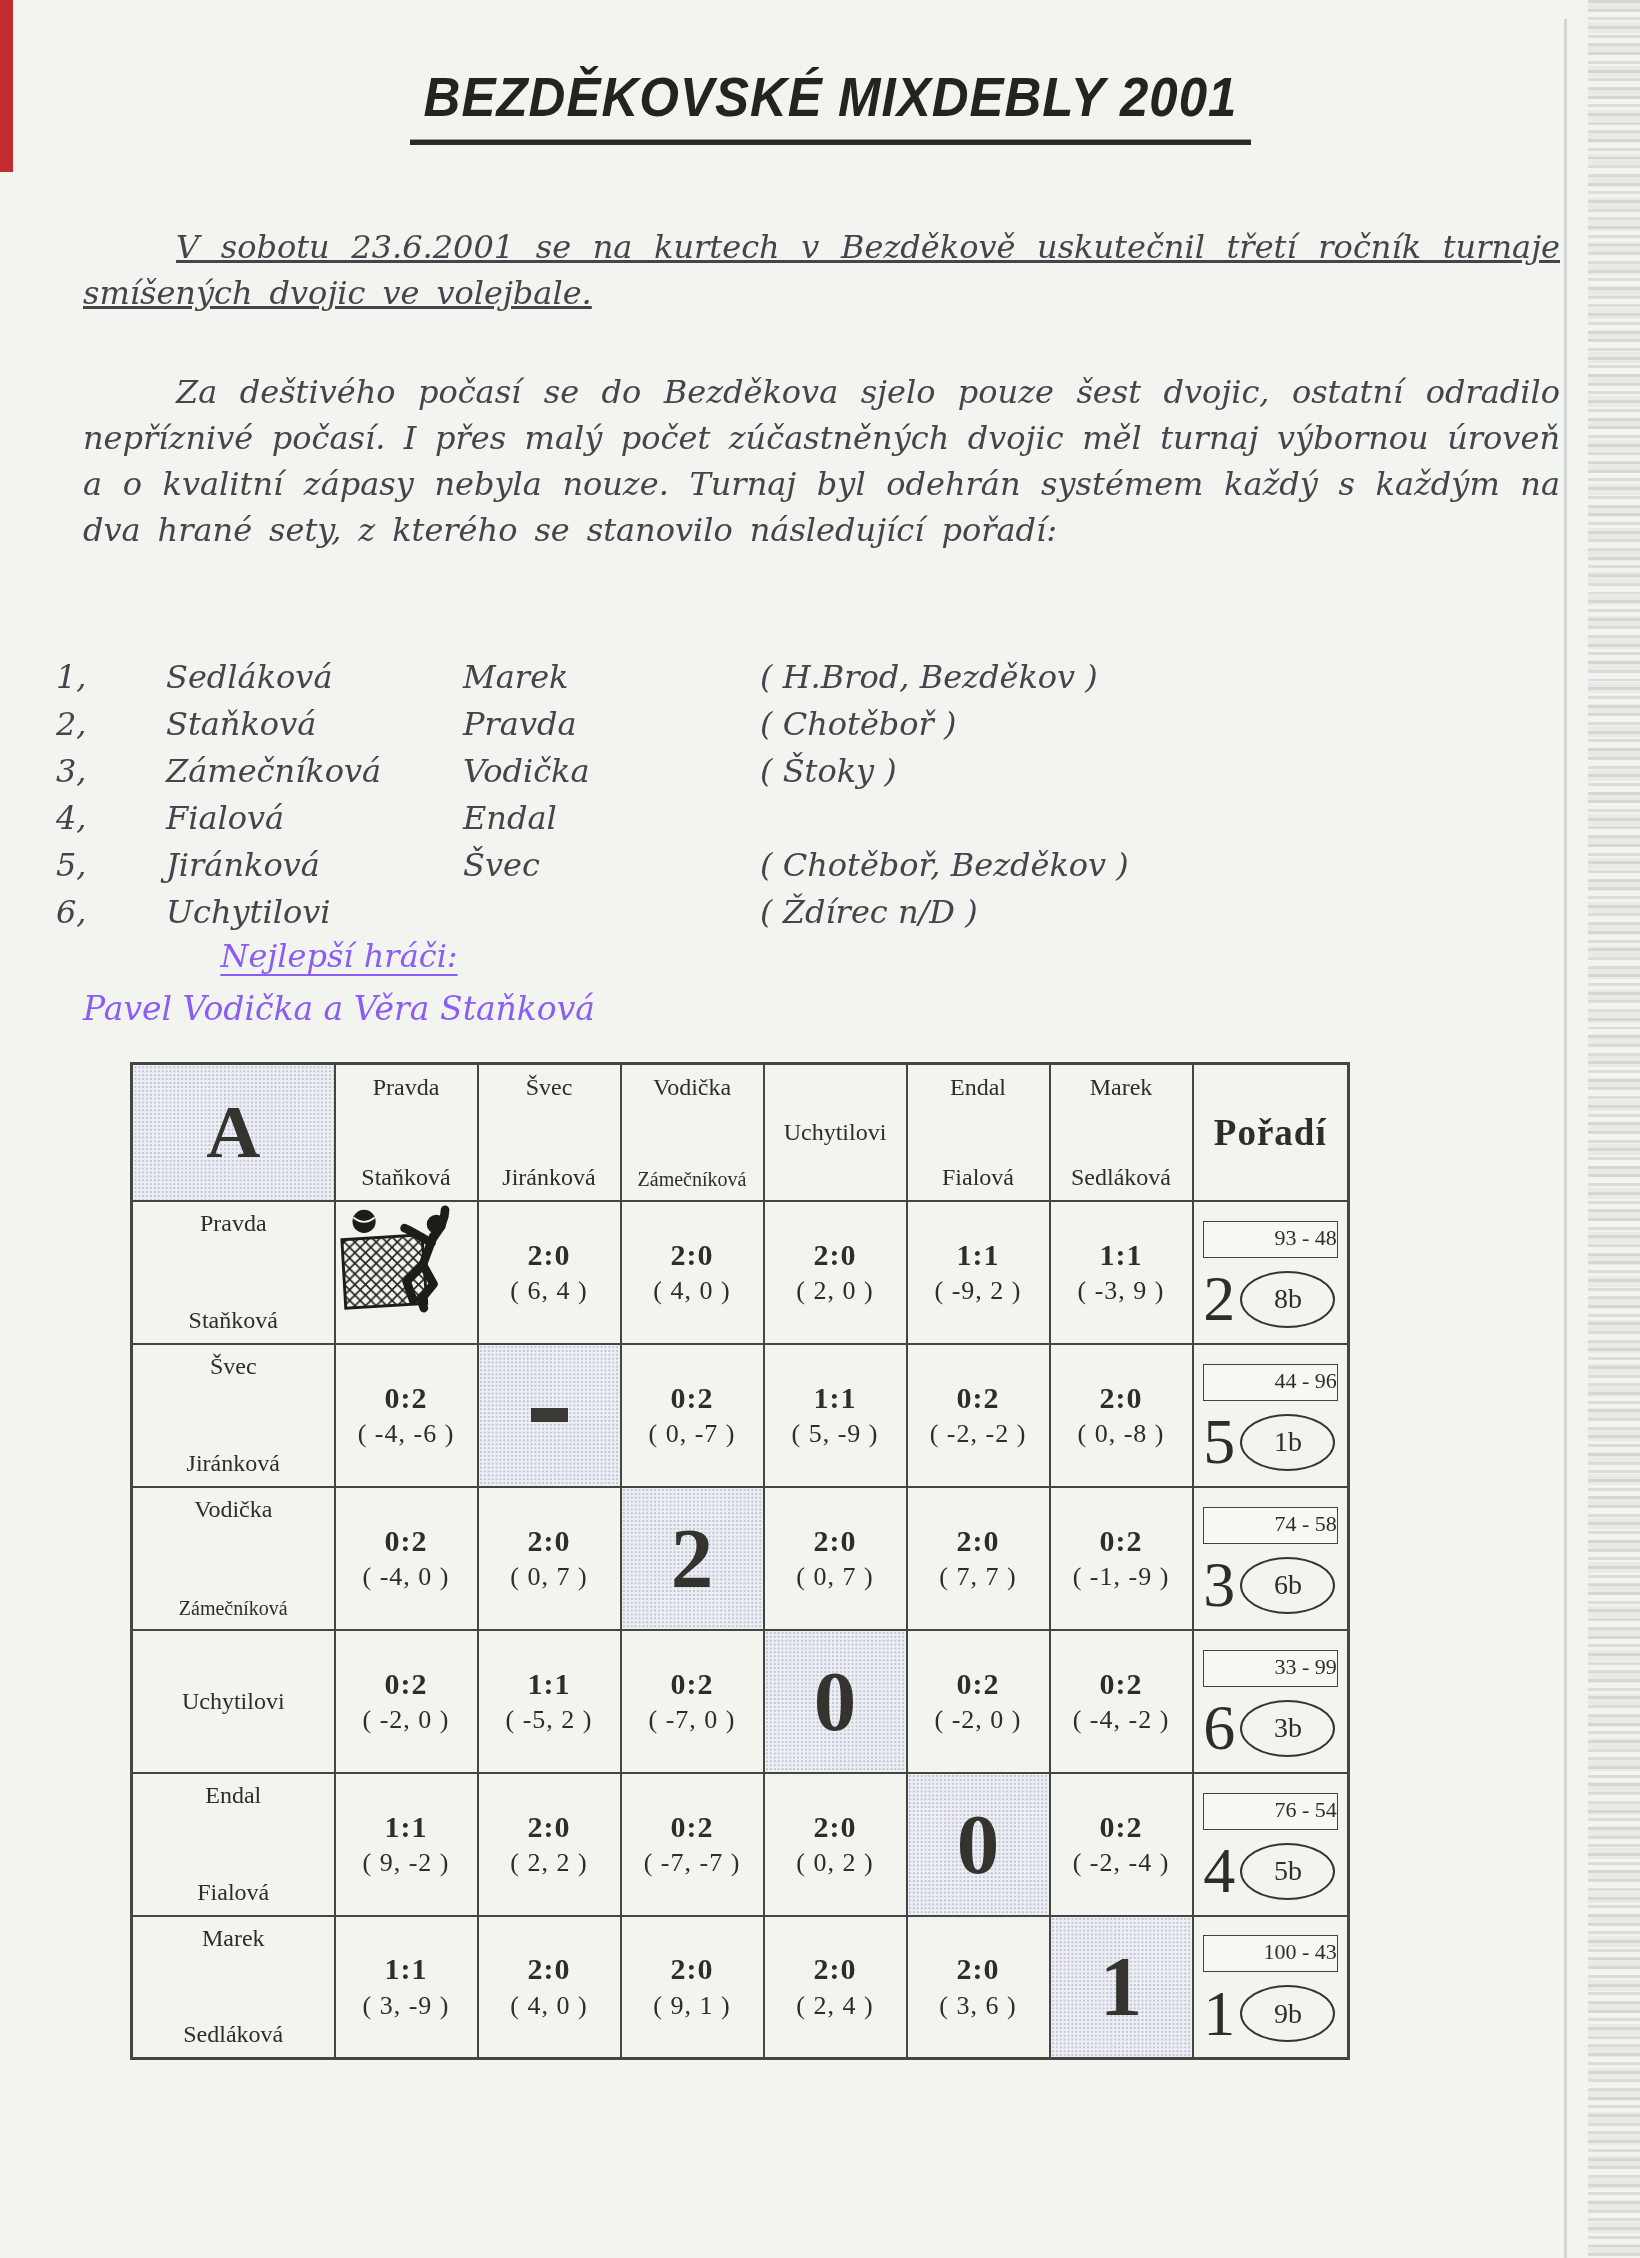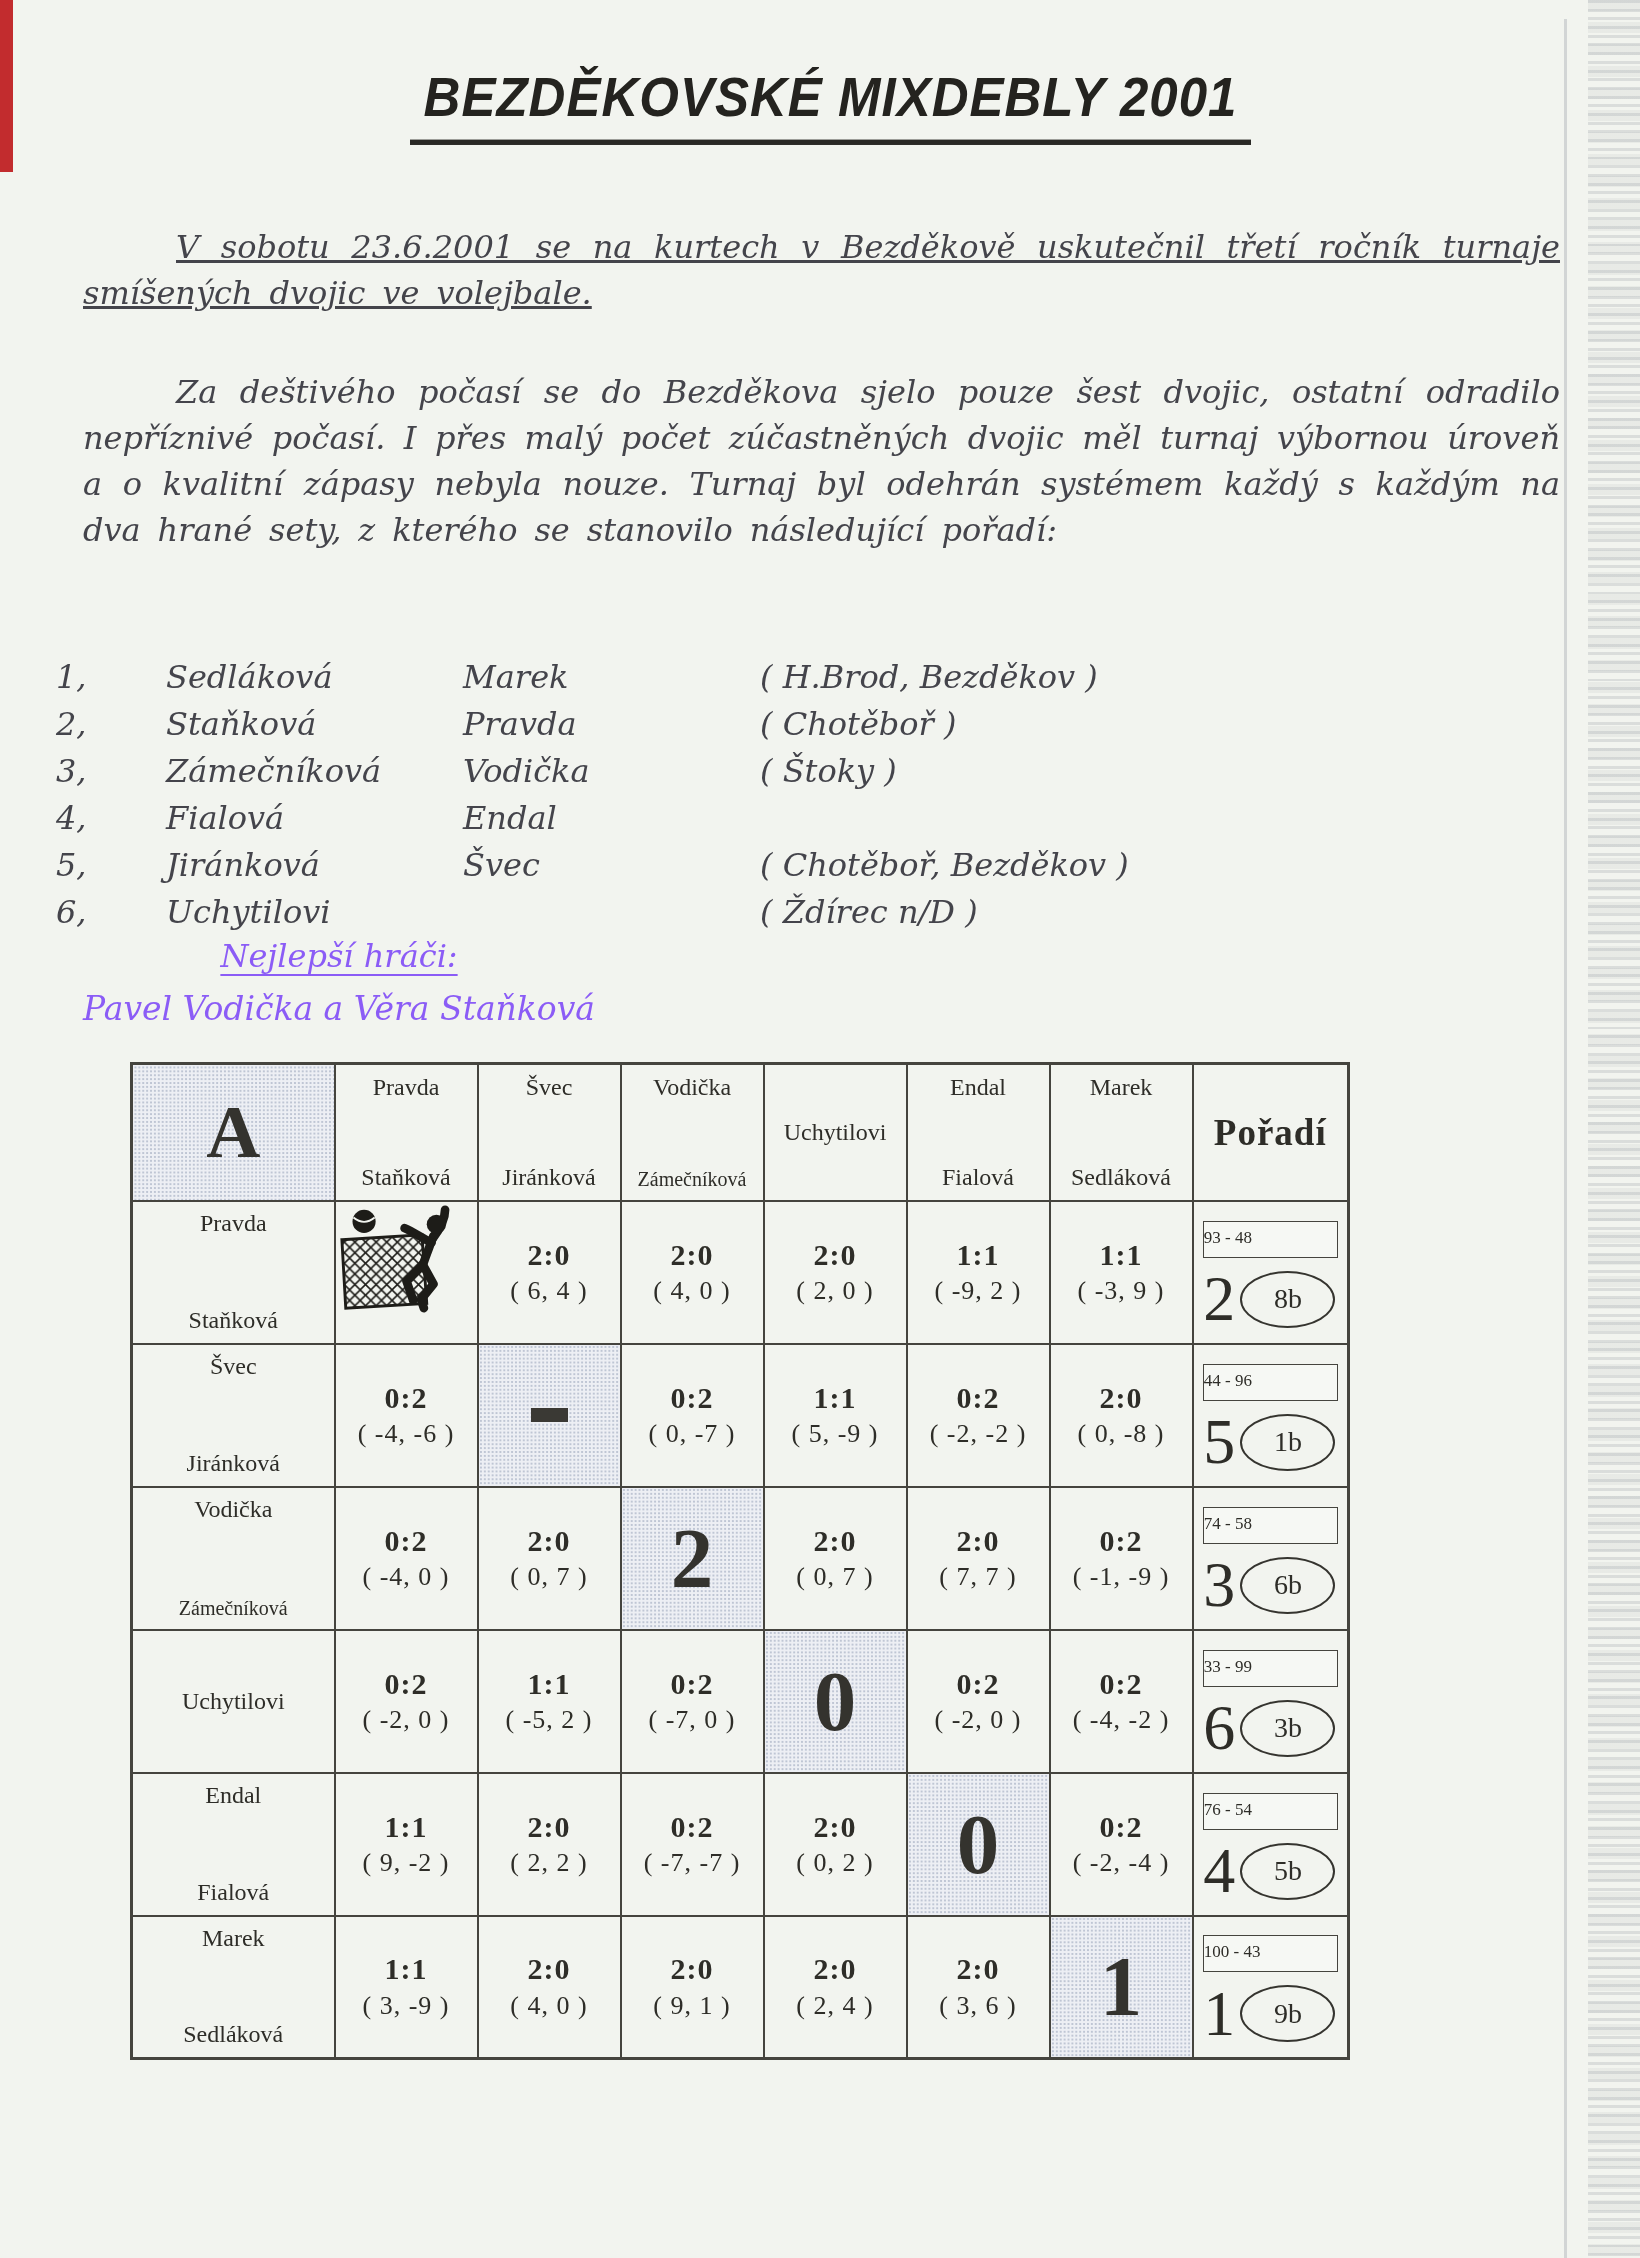--- a/index.html
+++ b/index.html
@@ -75,21 +75,21 @@
   .small-name { font-size:20px; }
 
   .cellbox { display:flex; width:100%; height:100%; flex-direction:column; align-items:center; justify-content:center; }
   .score { font-size:30px; font-weight:bold; letter-spacing:1px; }
   .sets  { font-size:26px; margin-top:4.8px; letter-spacing:1px; }
 
   .diag-num { font-size:85px; font-weight:bold; line-height:1; color:#34332e; }
   .dash { width:37px; height:13.5px; background:#3a3934; }
 
   .pts-box { margin:7.7px auto 0 auto; width:133px; height:35px; border:1.9px solid #45443e;
-             font-size:17px; line-height:32px; text-align:left; background:#f6f8f4; }
+             font-size:22px; line-height:32px; text-align:right; background:#f6f8f4; }
   .rank-line { display:flex; align-items:center; justify-content:space-between; padding:0 11.6px 0 9.7px; margin-top:9.7px; }
   .rank-num { font-size:64px; line-height:1; }
   .badge { width:91px; height:53px; border:2.9px solid #35342f; border-radius:50%;
            display:flex; align-items:center; justify-content:center; font-size:28px; }
 
   .img-cell svg { display:block; margin:1.9px auto 0 auto; }
 </style>
 </head>
 <body>
 

